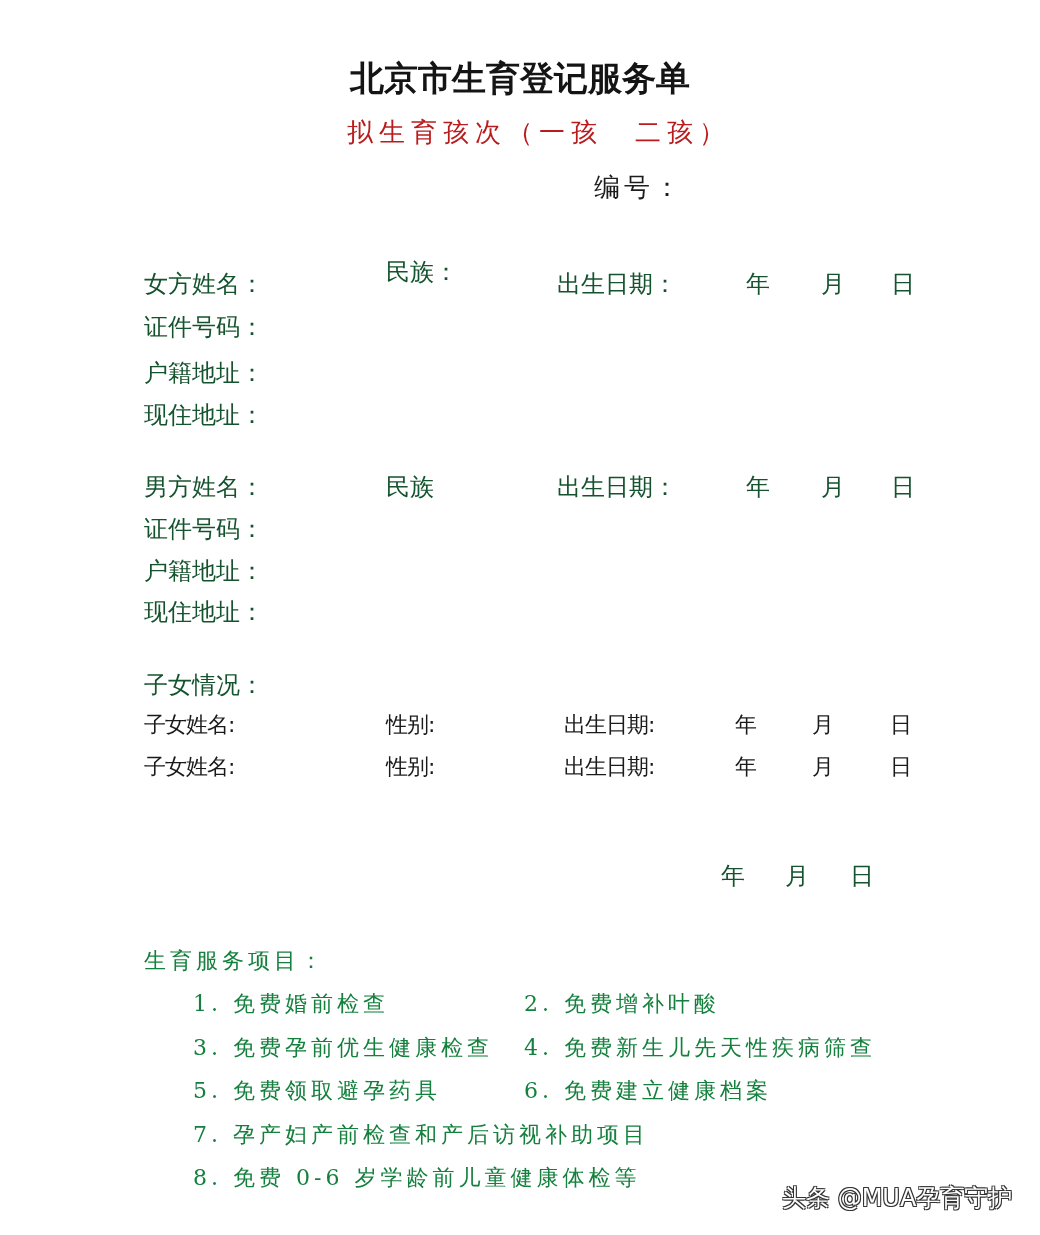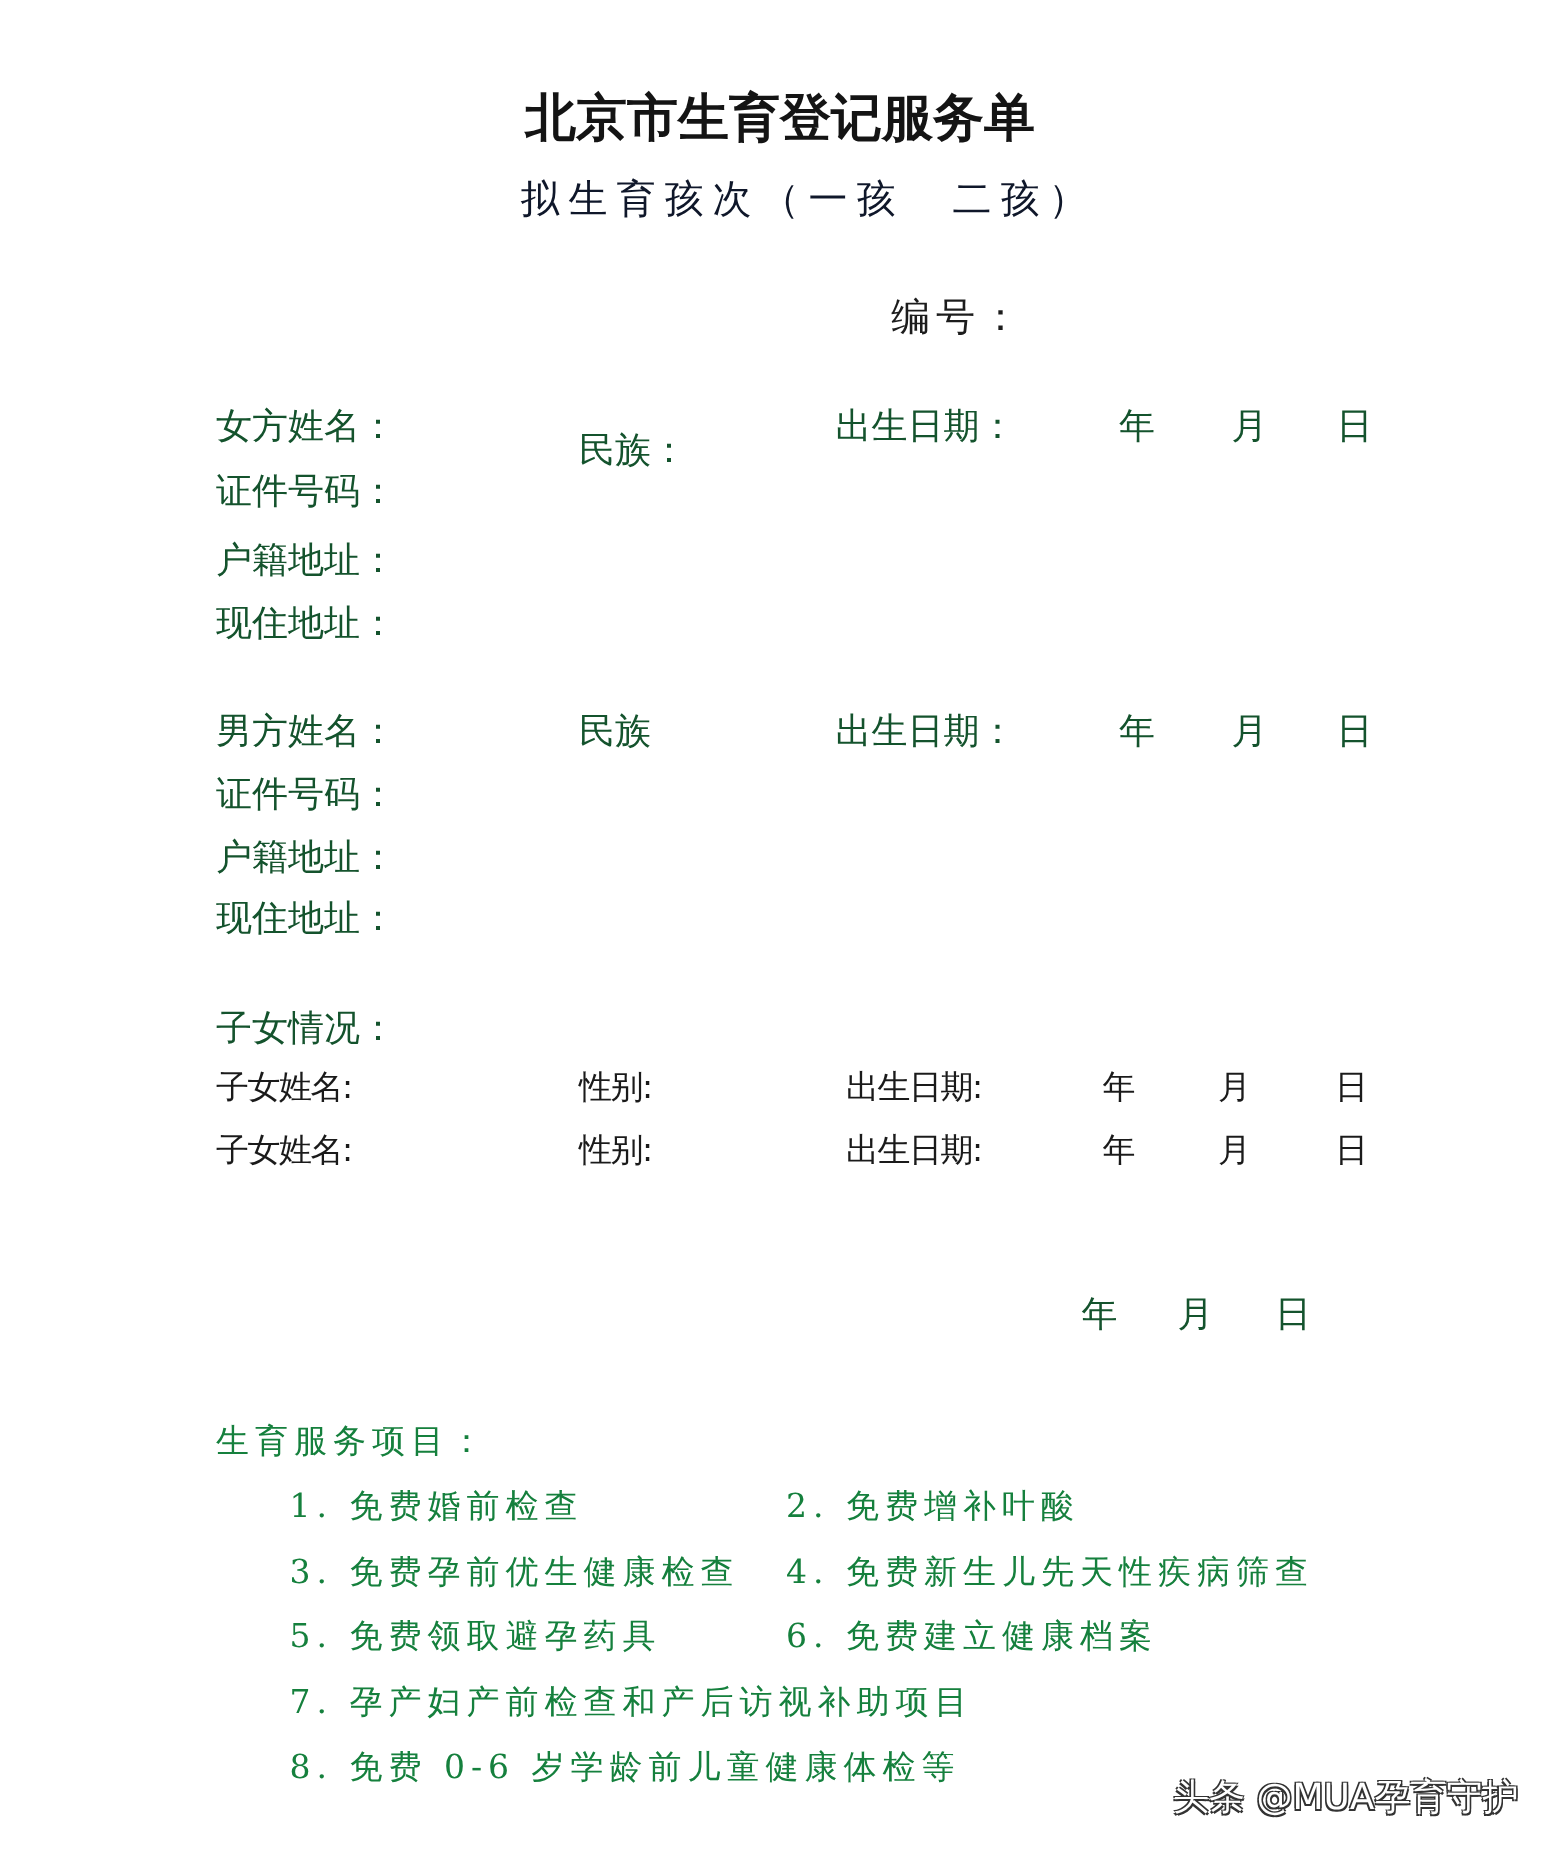--- a/index.html
+++ b/index.html
@@ -7,42 +7,42 @@
       width: 1040px; height: 1235px; background: #ffffff; position: relative; overflow: hidden;
       font-family: "DejaVu Serif", "Liberation Serif", serif; color: #1c1c1c;
     }
     .abs { position: absolute; white-space: nowrap; }
     .title {
       left: 0; width: 1040px; top: 56px; text-align: center;
       font-family: "DejaVu Sans", "Liberation Sans", sans-serif;
       font-size: 34px; font-weight: bold; letter-spacing: 0px; color: #141414;
     }
     .subtitle {
-      left: 347px; top: 115px; font-size: 26px; letter-spacing: 6px; color: #0f172a;
+      left: 347px; top: 115px; font-size: 26px; letter-spacing: 6px; color: #b91c1c;
     }
-    .serial { left: 594px; top: 170px; font-size: 26px; letter-spacing: 4px; margin-top: 24px; }
+    .serial { left: 594px; top: 170px; font-size: 26px; letter-spacing: 4px; }
     .f { font-size: 24px; font-family: "DejaVu Sans", "Liberation Sans", sans-serif; color: #14532d; }
     .c { font-size: 22px; font-family: "DejaVu Sans", "Liberation Sans", sans-serif; color: #1a1a1a; letter-spacing: -1px; }
     .svc { font-size: 22px; letter-spacing: 4px; color: #15803d; }
     .watermark {
       left: 782px; top: 1182px; font-family: "DejaVu Sans", "Liberation Sans", sans-serif;
       font-size: 24px; color: #ffffff; letter-spacing: 0px;
       text-shadow: -1px -1px 0 #333, 1px -1px 0 #333, -1px 1px 0 #333, 1px 1px 0 #333;
     }
   </style>
 </head>
 <body>
 
 <div class="abs title">北京市生育登记服务单</div>
 <div class="abs subtitle">拟生育孩次（一孩　二孩）</div>
 <div class="abs serial">编号：</div>
 
 <div>
   <div class="abs f" style="left:144px; top:268px;">女方姓名：</div>
-  <div class="abs f" style="left:386px; top:284px;text-align:right;">民族：</div>
+  <div class="abs f" style="left:386px; top:256px;text-align:right;">民族：</div>
   <div class="abs f" style="left:557px; top:268px;">出生日期：</div>
   <div class="abs f" style="left:746px; top:268px;">年</div>
   <div class="abs f" style="left:821px; top:268px;">月</div>
   <div class="abs f" style="left:891px; top:268px;">日</div>
   <div class="abs f" style="left:144px; top:311px;">证件号码：</div>
   <div class="abs f" style="left:144px; top:357px;">户籍地址：</div>
   <div class="abs f" style="left:144px; top:399px;">现住地址：</div>
 </div>
 
 <div>

